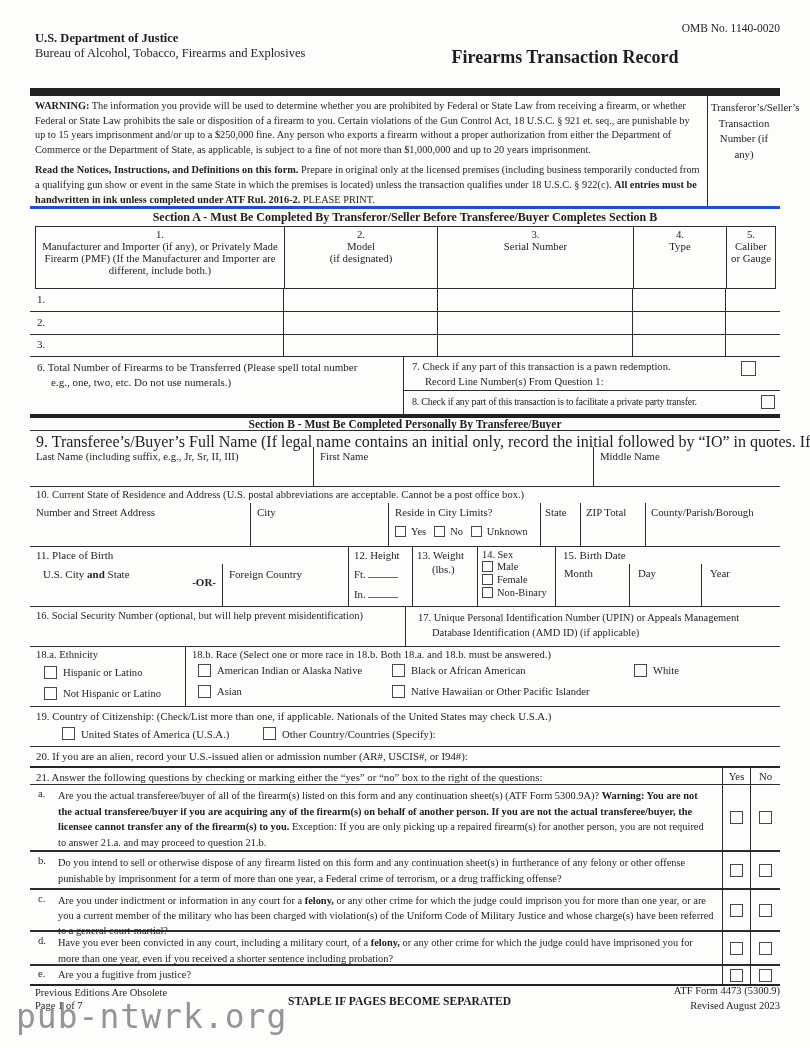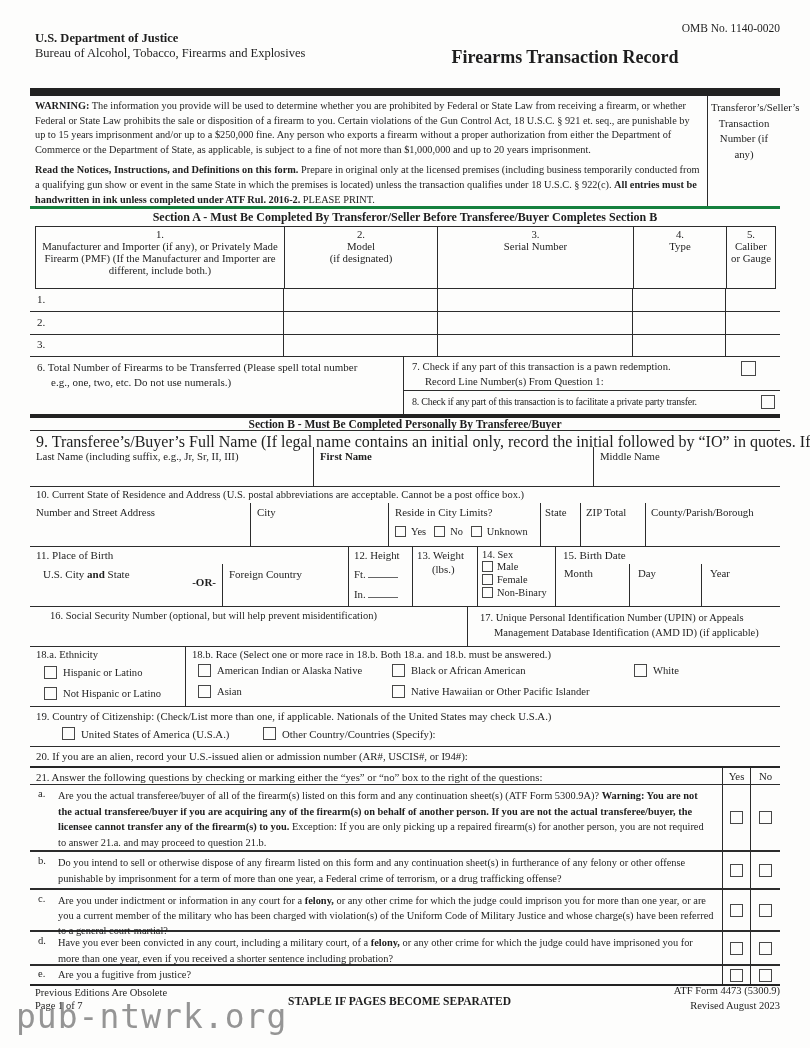--- a/index.html
+++ b/index.html
@@ -63,21 +63,21 @@
 
 <div class="page">
 
   <div class="abs b" style="left:35px;top:31px;font-size:12.5px;">U.S. Department of Justice</div>
   <div class="abs" style="left:35px;top:46px;font-size:12.5px;">Bureau of Alcohol, Tobacco, Firearms and Explosives</div>
   <div class="abs" style="left:630px;top:22px;width:150px;text-align:right;font-size:11.5px;">OMB No. 1140-0020</div>
   <div class="abs b ctr" style="left:400px;top:47px;width:330px;font-size:18px;">Firearms Transaction Record</div>
 
   <div class="abs line" style="left:30px;top:88px;width:750px;height:8px;"></div>
 
-  <div class="blk flexrow" style="top:96px;height:113px;border-bottom:3px solid #15803d;">
+  <div class="blk flexrow" style="top:96px;height:113px;border-bottom:3px solid #1d4ed8;">
     <div class="cell t104" style="flex:1;padding:3px 6px 0 5px;font-size:10.3px;">
       <p style="margin:0;">
         <span class="b">WARNING:</span><span> The information you provide will be used to determine whether you are prohibited by Federal or State Law from receiving a firearm, or whether Federal or State Law prohibits the sale or disposition of a firearm to you.  Certain violations of the Gun Control Act, 18 U.S.C. § 921 et. seq., are punishable by up to 15 years imprisonment and/or up to a $250,000 fine.  Any person who exports a firearm without a proper authorization from either the Department of Commerce or the Department of State, as applicable, is subject to a fine of not more than $1,000,000 and up to 20 years imprisonment.</span>
       </p>
       <p style="margin:6px 0 0 0;">
         <span class="b">Read the Notices, Instructions, and Definitions on this form.</span><span> Prepare in original only at the licensed premises (including business temporarily conducted from a qualifying gun show or event in the same State in which the premises is located) unless the transaction qualifies under 18 U.S.C. § 922(c).  </span><span class="b">All entries must be handwritten in ink unless completed under ATF Rul. 2016-2.</span><span> PLEASE PRINT.</span>
       </p>
     </div>
     <div class="cell bl ctr" style="width:73px;padding:4px 3px 0 3px;font-size:10.8px;line-height:1.45;">
       <span>Transferor’s/Seller’s Transaction Number (if any)</span>
@@ -149,21 +149,21 @@
       </div>
     </div>
   </div>
 
   <div class="blk b ctr t115" style="top:416px;height:15px;border-top:2.2px solid #222;border-bottom:1.6px solid #2c2c2c;line-height:13px;">Section B - Must Be Completed Personally By Transferee/Buyer</div>
 
   <div class="blk bb16" style="top:431px;height:56px;">
     <div class="nw" style="padding:2px 0 0 6px;font-size:16px;">9.  Transferee’s/Buyer’s Full Name (If legal name contains an initial only, record the initial followed by “IO” in quotes.  If no middle initial or name, record “NMN”.)</div>
     <div class="abs flexrow" style="left:0;top:16px;right:0;bottom:0;gap:28px;">
       <div class="cell t108" style="width:255px;padding:3px 4px 0 6px;"><span class="nw">Last Name (including suffix, e.g., Jr, Sr, II, III)</span></div>
-      <div class="cell bl t108" style="width:252px;padding:3px 4px 0 6px;font-weight:bold;"><span>First Name</span></div>
+      <div class="cell bl t108" style="width:252px;padding:3px 4px 0 6px;"><span>First Name</span></div>
       <div class="cell bl t108" style="flex:1;padding:3px 4px 0 6px;"><span>Middle Name</span></div>
     </div>
   </div>
 
   <div class="blk bb16" style="top:487px;height:60px;">
     <div class="nw" style="padding:2px 0 0 6px;font-size:10.6px;">10.  Current State of Residence and Address  (U.S. postal abbreviations are acceptable.  Cannot be a post office box.)</div>
     <div class="abs flexrow" style="left:0;top:16px;right:0;bottom:0;">
       <div class="cell t108" style="width:220px;padding:3px 4px 0 6px;"><span class="nw">Number and Street Address</span></div>
       <div class="cell bl t108" style="width:138px;padding:3px 4px 0 6px;"><span>City</span></div>
       <div class="cell bl t108" style="width:152px;padding:3px 4px 0 6px;">
@@ -222,24 +222,24 @@
       <div class="t11" style="padding:2px 0 0 7px;">15.  Birth Date</div>
       <div class="abs flexrow" style="left:0;top:17px;right:0;bottom:0;">
         <div class="cell t108" style="width:73px;padding:3px 0 0 8px;"><span>Month</span></div>
         <div class="cell bl t108" style="width:72px;padding:3px 0 0 8px;"><span>Day</span></div>
         <div class="cell bl t108" style="flex:1;padding:3px 0 0 8px;"><span>Year</span></div>
       </div>
     </div>
   </div>
 
   <div class="blk flexrow bb16" style="top:607px;height:40px;">
-    <div class="cell" style="width:375px;padding:3px 8px 0 6px;font-size:10.5px;margin-left:14px;">
+    <div class="cell" style="width:375px;padding:3px 8px 0 6px;font-size:10.5px;">
       <span class="nw">16.  Social Security Number (optional, but will help prevent misidentification)</span>
     </div>
-    <div class="cell bl" style="flex:1;padding:3px 6px 0 6px;font-size:10.5px;line-height:1.45;margin-left:48px;">
+    <div class="cell bl" style="flex:1;padding:3px 6px 0 6px;font-size:10.5px;line-height:1.45;">
       <div style="padding-left:20px;text-indent:-14px;">17. Unique Personal Identification Number (UPIN) or Appeals Management Database Identification (AMD ID) (if applicable)</div>
     </div>
   </div>
 
   <div class="blk flexrow bb16" style="top:647px;height:60px;">
     <div class="cell t106" style="width:155px;padding:2px 2px 0 6px;">
       <div>18.a.  Ethnicity</div>
       <div class="cbl" style="margin-top:6px;padding-left:8px;">
           <span class="cb"></span>
           <span>Hispanic or Latino</span>

